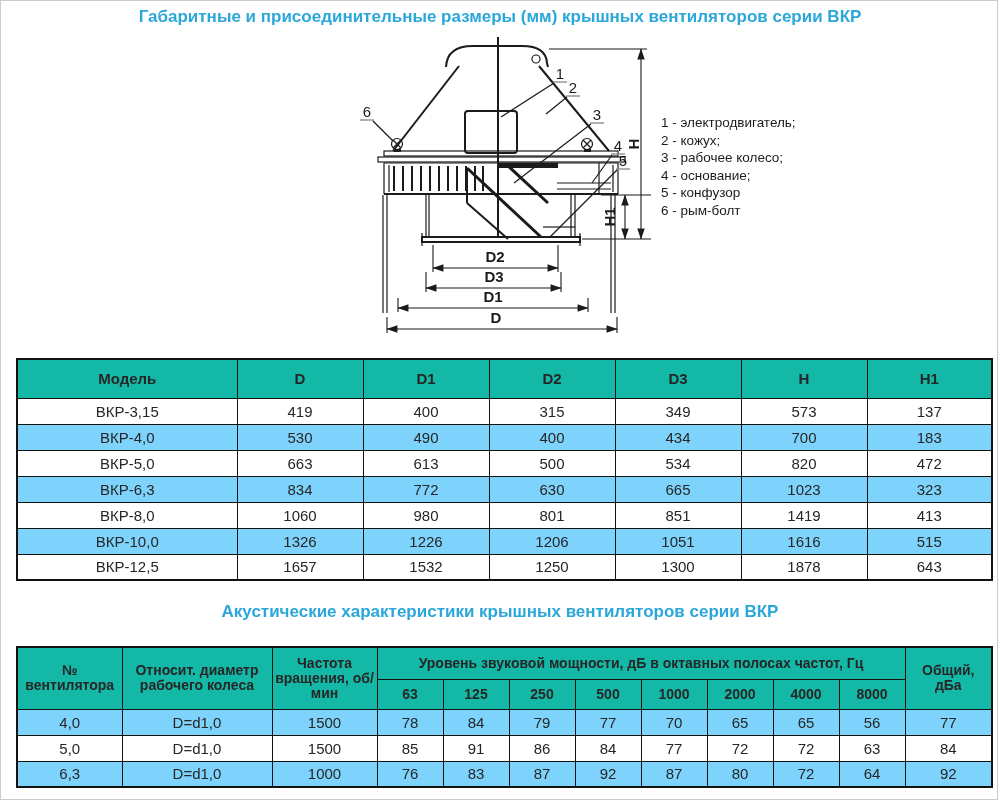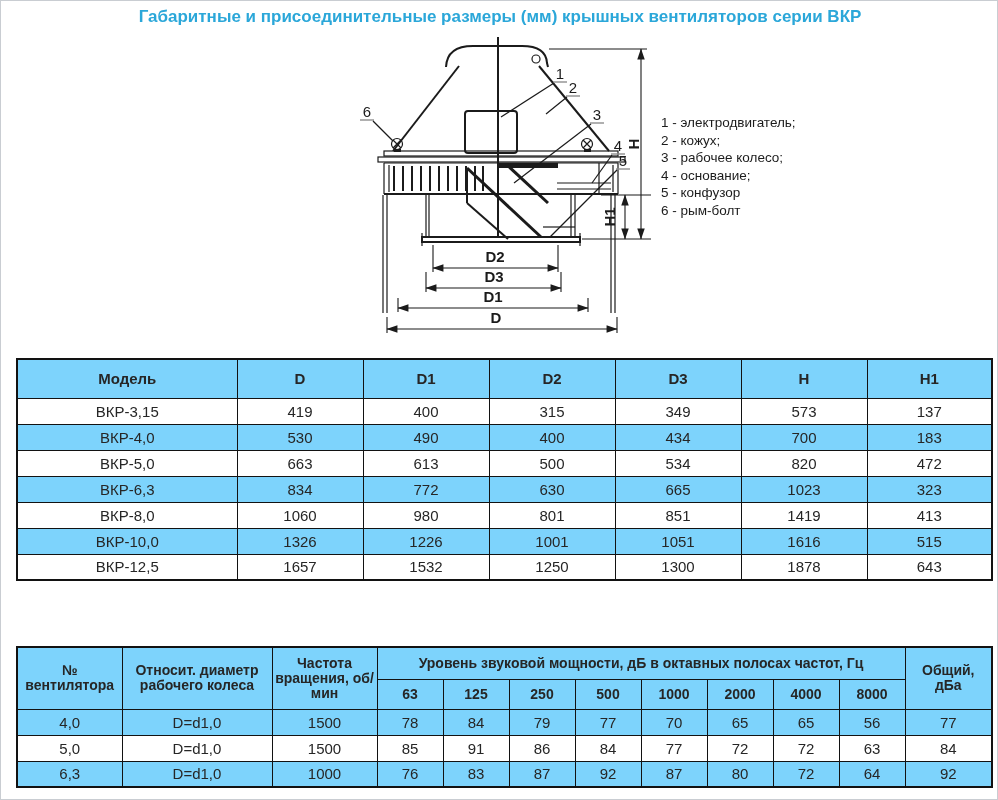--- a/index.html
+++ b/index.html
@@ -20,21 +20,21 @@
   .legend {
     position:absolute; left:660px; top:103px; font-size:13.5px;
     line-height:17.5px; color:#1c1c1c;margin-top:10px;
   }
 
   table { border-collapse:collapse; table-layout:fixed; background:#fff; }
   th, td {
     border:1px solid #121212; text-align:center; vertical-align:middle;
     font-size:15px; color:#262626; padding:1px 2px; overflow:hidden;
   }
-  thead th { background:#7dd3fc; font-weight:bold; }
+  thead th { background:#14b8a6; font-weight:bold; }
   tr.alt td { background:#7dd3fc; }
 
   #dim-table { position:absolute; left:15px; top:357px; width:975px; border:2px solid #121212; }
   #dim-table thead th { height:39px; }
   #dim-table tbody td { height:26px; }
 
   #acoustic-table { position:absolute; left:15px; top:645px; width:975px; border:2px solid #121212; }
   #acoustic-table thead th { font-size:14px; line-height:15px;margin-left:36px; }
   #acoustic-table th.group { height:32px; }
   #acoustic-table th.freq  { height:30px; }
@@ -261,37 +261,38 @@
           <td>980</td>
           <td>801</td>
           <td>851</td>
           <td>1419</td>
           <td>413</td>
         </tr>
         <tr class="alt">
           <td>ВКР-10,0</td>
           <td>1326</td>
           <td>1226</td>
-          <td>1001</td>
+          <td>1206</td>
           <td>1051</td>
           <td>1616</td>
           <td>515</td>
         </tr>
         <tr>
           <td>ВКР-12,5</td>
           <td>1657</td>
           <td>1532</td>
           <td>1250</td>
           <td>1300</td>
           <td>1878</td>
           <td>643</td>
         </tr>
       </tbody>
   </table>
 
+  <div class="doc-title" id="title-acoustics">Акустические характеристики крышных вентиляторов серии ВКР</div>
 
   <table id="acoustic-table">
     <colgroup>
       <col style="width:105px">
         <col style="width:150px">
         <col style="width:105px">
       <col style="width:66px">
         <col style="width:66px">
         <col style="width:66px">
         <col style="width:66px">

